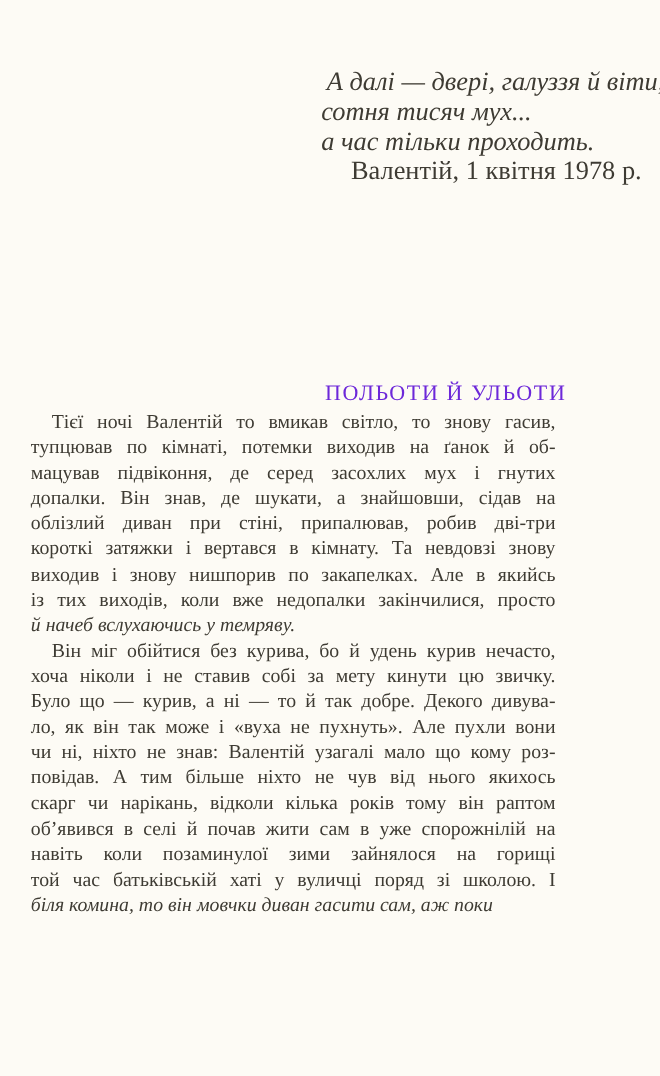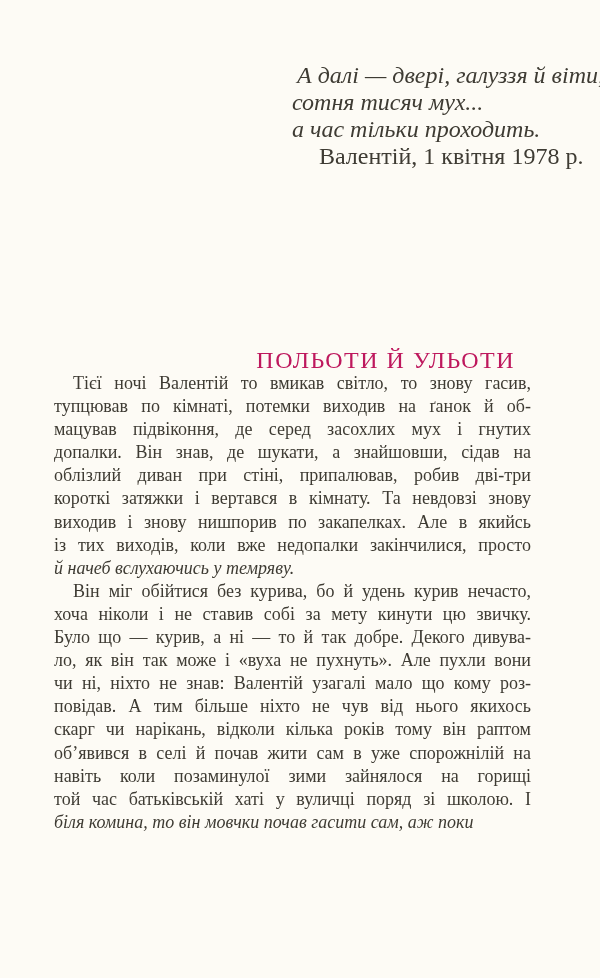--- a/index.html
+++ b/index.html
@@ -30,29 +30,29 @@
     white-space: nowrap;
   }
   
   .chapter-title {
     position: absolute;
     left: 38px;
     top: 347px;
     width: 477px;
     margin: 0;
     text-align: right;
-    font-size: 24px;
+    font-size: 20px;
     font-weight: normal;
     letter-spacing: 1.5px;
-    color: #be185d;
+    color: #6d28d9;
   }
   
   .body-text {
     position: absolute;
-    left: 54px;
+    left: 28px;
     top: 372px;
     width: 477px;
     font-size: 18px;
     line-height: 23.1px;
   }
   .body-text .line {
     text-align: justify;
     text-align-last: justify;
   }
   .body-text .line.first { text-indent: 19px; }
@@ -90,17 +90,17 @@
         <div class="line first">Він міг обійтися без курива, бо й удень курив нечасто,</div>
         <div class="line">хоча ніколи і не ставив собі за мету кинути цю звичку.</div>
         <div class="line">Було що — курив, а ні — то й так добре. Декого дивува-</div>
         <div class="line">ло, як він так може і «вуха не пухнуть». Але пухли вони</div>
         <div class="line">чи ні, ніхто не знав: Валентій узагалі мало що кому роз-</div>
         <div class="line">повідав. А тим більше ніхто не чув від нього якихось</div>
         <div class="line">скарг чи нарікань, відколи кілька років тому він раптом</div>
         <div class="line">об’явився в селі й почав жити сам в уже спорожнілій на</div>
         <div class="line">навіть коли позаминулої зими зайнялося на горищі</div>
         <div class="line">той час батьківській хаті у вуличці поряд зі школою. І</div>
-        <div class="line lastline">біля комина, то він мовчки почав гасити сам, аж поки</div>
+        <div class="line lastline">біля комина, то він мовчки диван гасити сам, аж поки</div>
       </div>
     </div>
 
 </div>
 
 </body></html>

